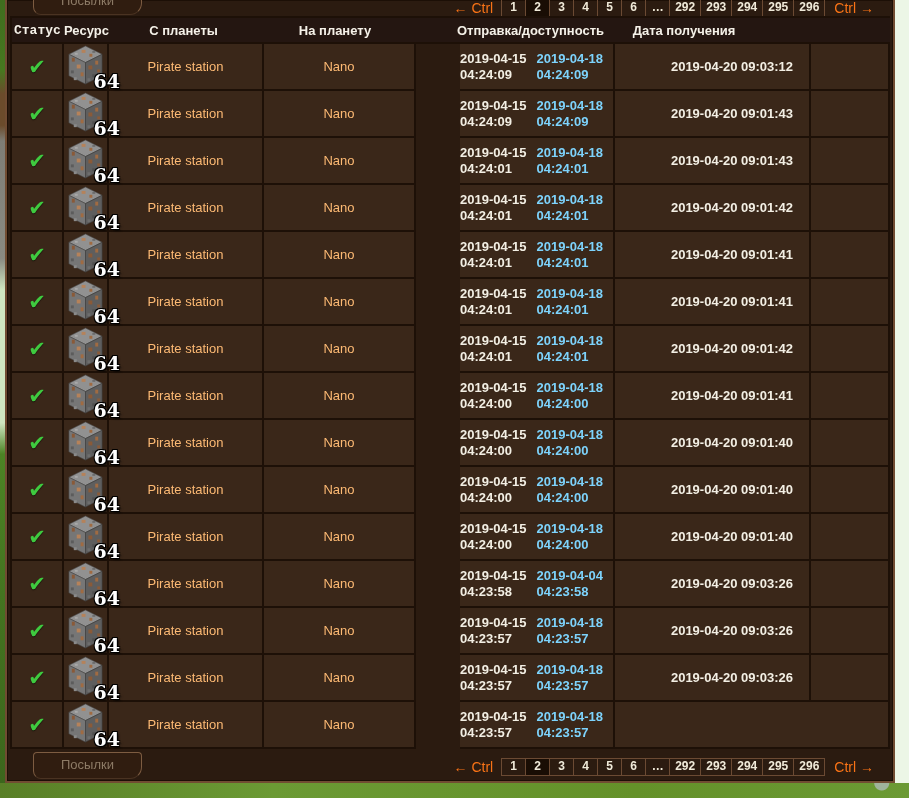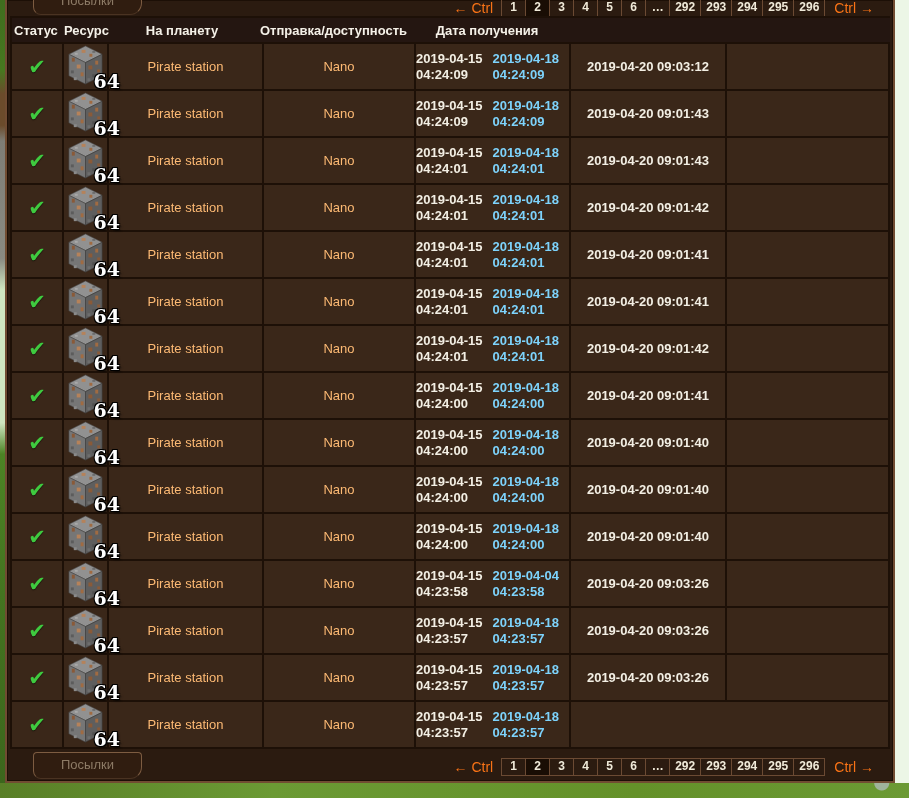--- a/index.html
+++ b/index.html
@@ -32,44 +32,44 @@
   .pg-num{border:1px solid #6b4a33;margin-left:-1px;min-width:13px;padding:1px 5px 2px;
     text-align:center;color:#f0ead9;font-weight:bold;font-size:12px;line-height:13px;
     cursor:pointer;}
   .pg-num.current{background:#190d04;}
   
   .table{margin:0 3px;border-left:2px solid #1d1007;border-top:2px solid #1d1007;}
   .tr,.thead{display:flex;}
   .thead{background:#241611;border-bottom:2px solid #1d1007;height:24px;}
   .th{display:flex;align-items:center;justify-content:center;color:#f5f1e8;
     font-weight:bold;font-size:13px;white-space:nowrap;}
-  .th.w-status{justify-content:flex-start;padding-left:2px;}
+  .th.w-status{justify-content:flex-start;padding-left:2px;font-family:Liberation Mono, monospace;}
   .th.w-res{justify-content:flex-start;}
   .td{display:flex;align-items:center;justify-content:center;height:45px;
     background:#3a2719;border-right:2px solid #1d1007;border-bottom:2px solid #1d1007;
     font-size:13px;}
   .w-status{width:50px;}
   .w-res{width:43px;}
   .w-from{width:153px;}
   .w-to{width:150px;}
-  .w-sent{width:153px;}
+  .w-sent{width:153px;margin-left:44px;}
   .w-recv{width:154px;}
   .w-empty{flex:1;}
   .check{color:#3fca3f;font-size:21px;font-weight:bold;
     text-shadow:0 1px 1px rgba(0,0,0,.55);}
   .col-res{position:relative;overflow:visible;z-index:3;}
   .ore{position:absolute;left:2px;top:1px;line-height:0;}
   .count{position:absolute;right:-13px;bottom:-3px;z-index:4;
     font-family:"DejaVu Serif",serif;font-weight:bold;font-size:19px;color:#fff;
     text-shadow:-1px -1px 0 #000,1px -1px 0 #000,-1px 1px 0 #000,1px 1px 0 #000,2px 2px 2px rgba(0,0,0,.65);}
   .tan{color:#fdba74;}
   .col-sent{flex-direction:row;line-height:16px;font-weight:bold;}
   .sent{color:#f3efe4;}
   .avail{color:#7dd3fc;}
-  .col-recv{color:#f3efe4;font-weight:bold;}
+  .col-recv{color:#f3efe4;font-weight:bold;padding-left:40px;}
 </style>
 </head>
 <body>
 
 <div class="scenery-left"></div>
 <div class="ground"></div>
 
 <div class="panel">
 
   <div class="top-bar">
@@ -91,20 +91,21 @@
         <span class="pg-num">295</span>
         <span class="pg-num">296</span>
         <span class="pg-ctrl">Ctrl →</span>
       </div>
   </div>
 
   <div class="table">
     <div class="thead">
         <div class="th w-status">Статус</div>
         <div class="th w-res">Ресурс</div>
+        <div class="th w-from">С планеты</div>
         <div class="th w-to">На планету</div>
         <div class="th w-sent">Отправка/доступность</div>
         <div class="th w-recv">Дата получения</div>
         <div class="th w-empty"></div>
       </div>
     <div>
   <div class="tr">
     <div class="td w-status">
       <span class="check">✔</span>
     </div>

